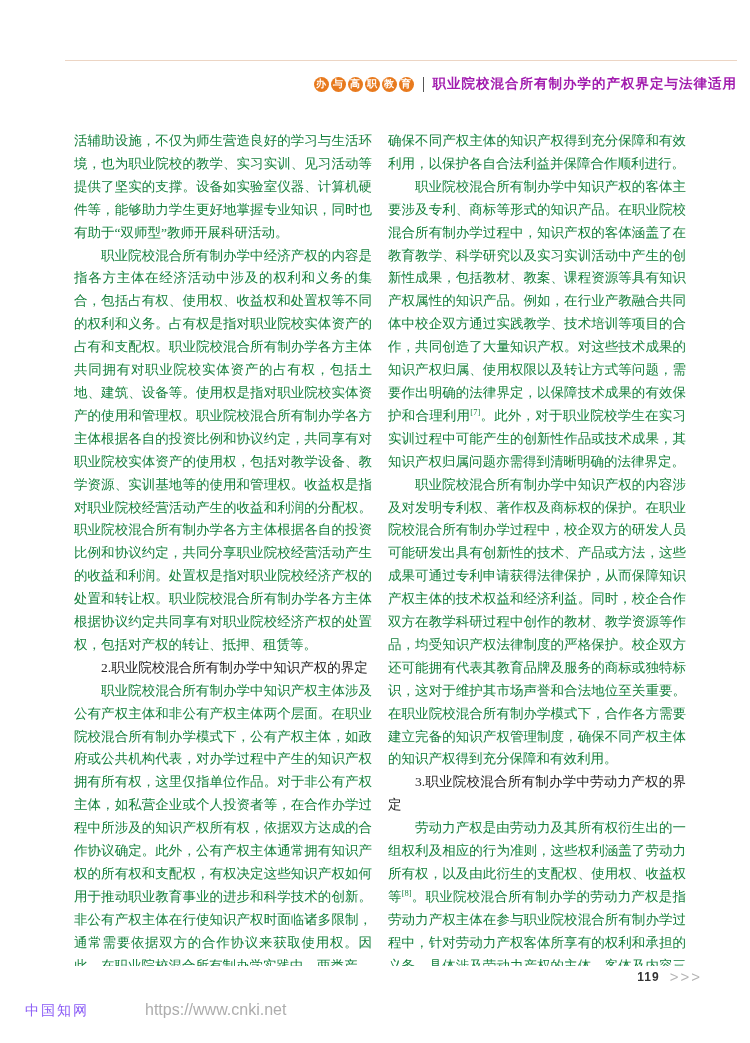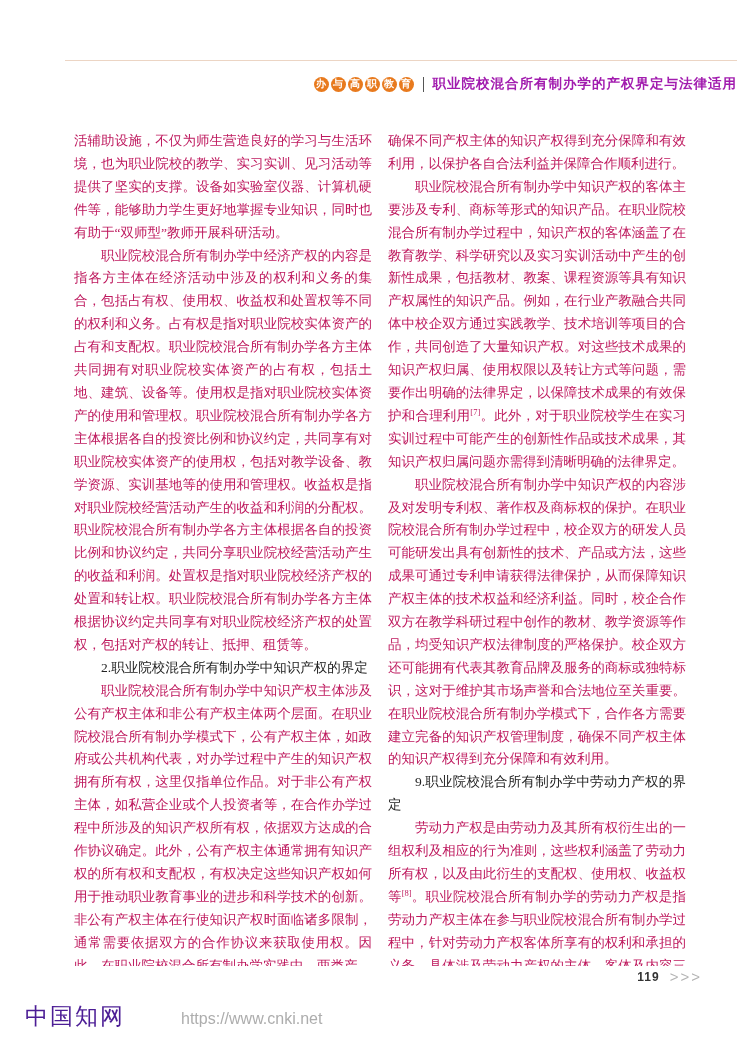--- a/index.html
+++ b/index.html
@@ -41,21 +41,21 @@
   
   .content{
     position:absolute;left:74px;top:130px;width:612px;height:836px;
     display:flex;gap:16px;overflow:hidden;
   }
   .col{width:298px;overflow:hidden;}
   .para{
     margin:0;
     font-size:13.5px;line-height:22.9px;
     text-align:justify;
-    color:#be185d;
+    color:#15803d;
     font-family:"Liberation Serif", serif;
   }
   .para.indent{text-indent:2em;}
   .para.heading{font-weight:500;color:#222;}
   .para sup{font-size:8.5px;line-height:0;vertical-align:super;}
 
   
   .pagebar{
     position:absolute;top:968px;right:48px;
     display:flex;align-items:center;gap:10px;
@@ -63,21 +63,21 @@
   }
   .pagenum{font-size:12px;font-weight:700;color:#333;letter-spacing:1px;}
   .chevrons{font-size:15px;color:#b3b3b3;letter-spacing:2px;font-weight:400;}
 
   
   .footer{
     position:absolute;left:25px;top:1001px;
     display:flex;align-items:baseline;gap:28px;
     font-family:"Liberation Sans", sans-serif;
   }
-  .brand{font-size:23px;color:#4c1d95;letter-spacing:2px;}
+  .brand{font-size:14px;color:#8b5cf6;letter-spacing:2px;}
   .url{font-size:16px;color:#adadad;margin-left:28px;}
 </style>
 </head>
 <body>
 
 <div class="page">
 
   <div class="top-rule"></div>
 
   <div class="header">
@@ -97,21 +97,21 @@
     <div class="col">
         <p class="para">活辅助设施，不仅为师生营造良好的学习与生活环境，也为职业院校的教学、实习实训、见习活动等提供了坚实的支撑。设备如实验室仪器、计算机硬件等，能够助力学生更好地掌握专业知识，同时也有助于“双师型”教师开展科研活动。</p>
         <p class="para indent">职业院校混合所有制办学中经济产权的内容是指各方主体在经济活动中涉及的权利和义务的集合，包括占有权、使用权、收益权和处置权等不同的权利和义务。占有权是指对职业院校实体资产的占有和支配权。职业院校混合所有制办学各方主体共同拥有对职业院校实体资产的占有权，包括土地、建筑、设备等。使用权是指对职业院校实体资产的使用和管理权。职业院校混合所有制办学各方主体根据各自的投资比例和协议约定，共同享有对职业院校实体资产的使用权，包括对教学设备、教学资源、实训基地等的使用和管理权。收益权是指对职业院校经营活动产生的收益和利润的分配权。职业院校混合所有制办学各方主体根据各自的投资比例和协议约定，共同分享职业院校经营活动产生的收益和利润。处置权是指对职业院校经济产权的处置和转让权。职业院校混合所有制办学各方主体根据协议约定共同享有对职业院校经济产权的处置权，包括对产权的转让、抵押、租赁等。</p>
         <p class="para heading indent">2.职业院校混合所有制办学中知识产权的界定</p>
         <p class="para indent">职业院校混合所有制办学中知识产权主体涉及公有产权主体和非公有产权主体两个层面。在职业院校混合所有制办学模式下，公有产权主体，如政府或公共机构代表，对办学过程中产生的知识产权拥有所有权，这里仅指单位作品。对于非公有产权主体，如私营企业或个人投资者等，在合作办学过程中所涉及的知识产权所有权，依据双方达成的合作协议确定。此外，公有产权主体通常拥有知识产权的所有权和支配权，有权决定这些知识产权如何用于推动职业教育事业的进步和科学技术的创新。非公有产权主体在行使知识产权时面临诸多限制，通常需要依据双方的合作协议来获取使用权。因此，在职业院校混合所有制办学实践中，两类产</p>
       </div>
     <div class="col">
         <p class="para">确保不同产权主体的知识产权得到充分保障和有效利用，以保护各自合法利益并保障合作顺利进行。</p>
         <p class="para indent">职业院校混合所有制办学中知识产权的客体主要涉及专利、商标等形式的知识产品。在职业院校混合所有制办学过程中，知识产权的客体涵盖了在教育教学、科学研究以及实习实训活动中产生的创新性成果，包括教材、教案、课程资源等具有知识产权属性的知识产品。例如，在行业产教融合共同体中校企双方通过实践教学、技术培训等项目的合作，共同创造了大量知识产权。对这些技术成果的知识产权归属、使用权限以及转让方式等问题，需要作出明确的法律界定，以保障技术成果的有效保护和合理利用<sup>[7]</sup>。此外，对于职业院校学生在实习实训过程中可能产生的创新性作品或技术成果，其知识产权归属问题亦需得到清晰明确的法律界定。</p>
         <p class="para indent">职业院校混合所有制办学中知识产权的内容涉及对发明专利权、著作权及商标权的保护。在职业院校混合所有制办学过程中，校企双方的研发人员可能研发出具有创新性的技术、产品或方法，这些成果可通过专利申请获得法律保护，从而保障知识产权主体的技术权益和经济利益。同时，校企合作双方在教学科研过程中创作的教材、教学资源等作品，均受知识产权法律制度的严格保护。校企双方还可能拥有代表其教育品牌及服务的商标或独特标识，这对于维护其市场声誉和合法地位至关重要。在职业院校混合所有制办学模式下，合作各方需要建立完备的知识产权管理制度，确保不同产权主体的知识产权得到充分保障和有效利用。</p>
-        <p class="para heading indent">9.职业院校混合所有制办学中劳动力产权的界定</p>
+        <p class="para heading indent">3.职业院校混合所有制办学中劳动力产权的界定</p>
         <p class="para indent">劳动力产权是由劳动力及其所有权衍生出的一组权利及相应的行为准则，这些权利涵盖了劳动力所有权，以及由此衍生的支配权、使用权、收益权等<sup>[8]</sup>。职业院校混合所有制办学的劳动力产权是指劳动力产权主体在参与职业院校混合所有制办学过程中，针对劳动力产权客体所享有的权利和承担的义务，具体涉及劳动力产权的主体、客体及内容三个层面。</p>
       </div>
   </div>
 
   <div class="pagebar">
     <span class="pagenum">119</span>
     <span class="chevrons">&gt;&gt;&gt;</span>
   </div>
 
   <div class="footer">

